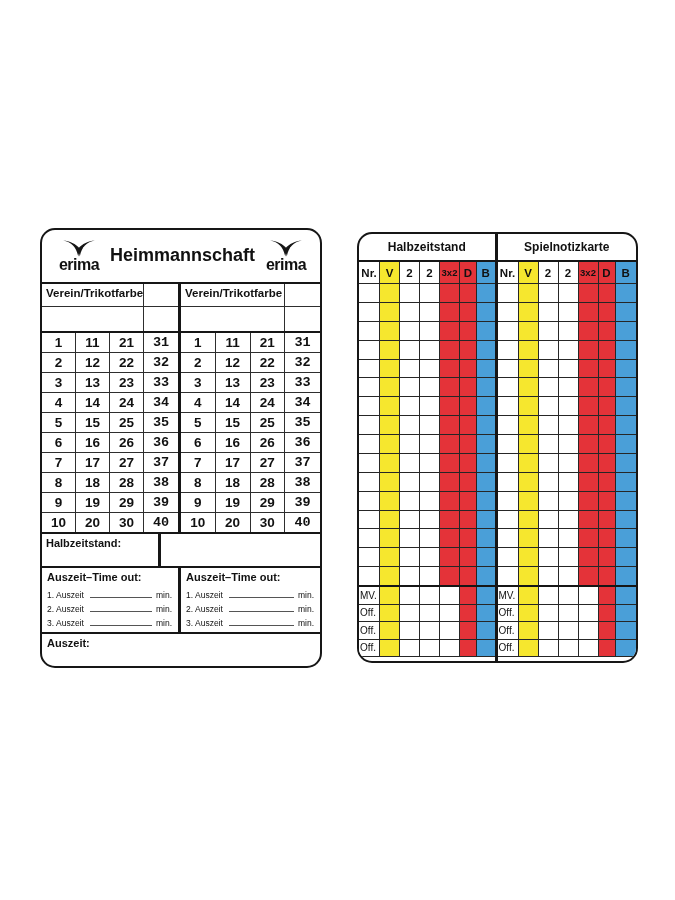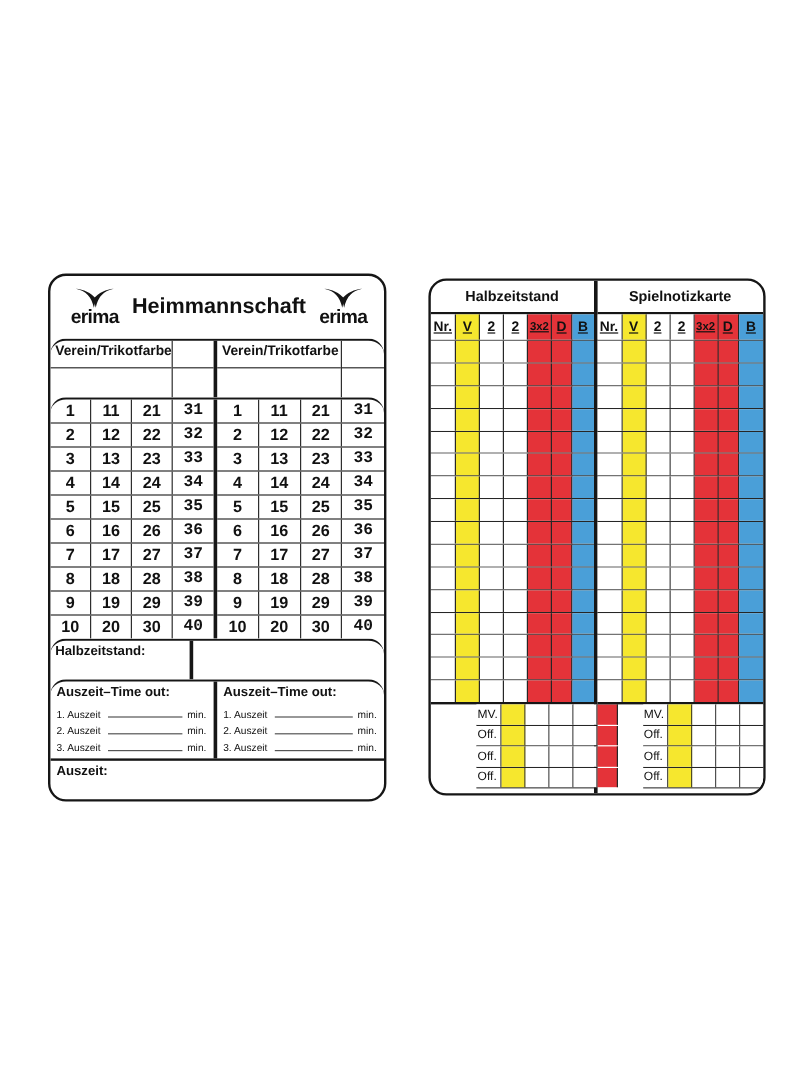--- a/index.html
+++ b/index.html
@@ -15,21 +15,21 @@
   #left-card{left:40px;top:228px;width:282px;height:440px;display:flex;flex-direction:column;}
   #right-card{left:357px;top:232px;width:281px;height:431px;display:grid;grid-template-columns:1fr 1fr;}
 
   
   .lc-header{height:52px;display:grid;grid-template-columns:62px 1fr 62px;align-items:center;padding:0 6px;box-sizing:border-box;}
   .logo{display:flex;flex-direction:column;align-items:center;line-height:1;}
   .logo svg{display:block;}
   .logo .wordmark{font-weight:bold;font-size:16px;letter-spacing:-0.5px;margin-top:-1px;}
   .lc-title{text-align:center;font-weight:bold;font-size:18px;line-height:1.3;}
 
-  .two-col{display:grid;grid-template-columns:1fr 1fr;box-sizing:border-box;border-radius:13px;}
+  .two-col{display:grid;grid-template-columns:1fr 1fr;box-sizing:border-box;}
   .half{box-sizing:border-box;min-width:0;}
   .half.first{border-right:3px solid #161616;}
   .sect{border-top:2px solid #161616;}
 
   .lc-verein{height:49px;}
   .verein-half{display:flex;height:100%;}
   .v-main{flex:1;display:flex;flex-direction:column;}
   .v-label{height:19px;border-bottom:1px solid #2e2e2e;font-weight:bold;font-size:11.5px;padding:3px 0 0 4px;box-sizing:content-box;white-space:nowrap;}
   .v-side{width:35px;border-left:1px solid #2e2e2e;display:flex;flex-direction:column;}
   .v-side-top{height:22px;border-bottom:1px solid #2e2e2e;}
@@ -56,26 +56,26 @@
 
   
   .rc-half{display:flex;flex-direction:column;box-sizing:border-box;min-width:0;}
   .rc-half.first{border-right:3px solid #161616;}
   .rc-title{height:26px;display:flex;align-items:center;justify-content:center;font-weight:bold;font-size:12px;}
   .rc-table{border-top:2px solid #161616;display:flex;flex-direction:column;}
   .rc-row{display:grid;grid-template-columns:21px 20px 20px 20px 20px 17px 1fr;border-bottom:1px solid #262626;}
   .rc-cell{border-right:1px solid #262626;box-sizing:border-box;min-width:0;}
   .rc-cell:last-child{border-right:none;}
   .rc-head{height:21px;}
-  .rc-head .rc-cell{display:flex;align-items:center;justify-content:center;font-weight:bold;font-size:11.5px;text-decoration:underline;}
+  .rc-head .rc-cell{display:flex;align-items:center;justify-content:center;font-weight:bold;font-size:11.5px;}
   .rc-head .rc-cell.small{font-size:9.5px;}
   .rc-body{height:301px;display:flex;flex-direction:column;}
   .rc-body .rc-row{flex:1;}
   .rc-body .rc-row:last-child{border-bottom:none;}
-  .rc-bottom{border-top:2px solid #161616;height:70px;display:flex;flex-direction:column;padding-left:38px;}
+  .rc-bottom{border-top:2px solid #161616;height:70px;display:flex;flex-direction:column;}
   .rc-bottom .rc-row{flex:1;}
   .rc-label{font-size:10px;display:flex;align-items:center;padding-left:1px;}
 </style>
 </head>
 <body>
 
 <div class="card" id="left-card">
 
   <div class="lc-header">
     <div class="logo">

